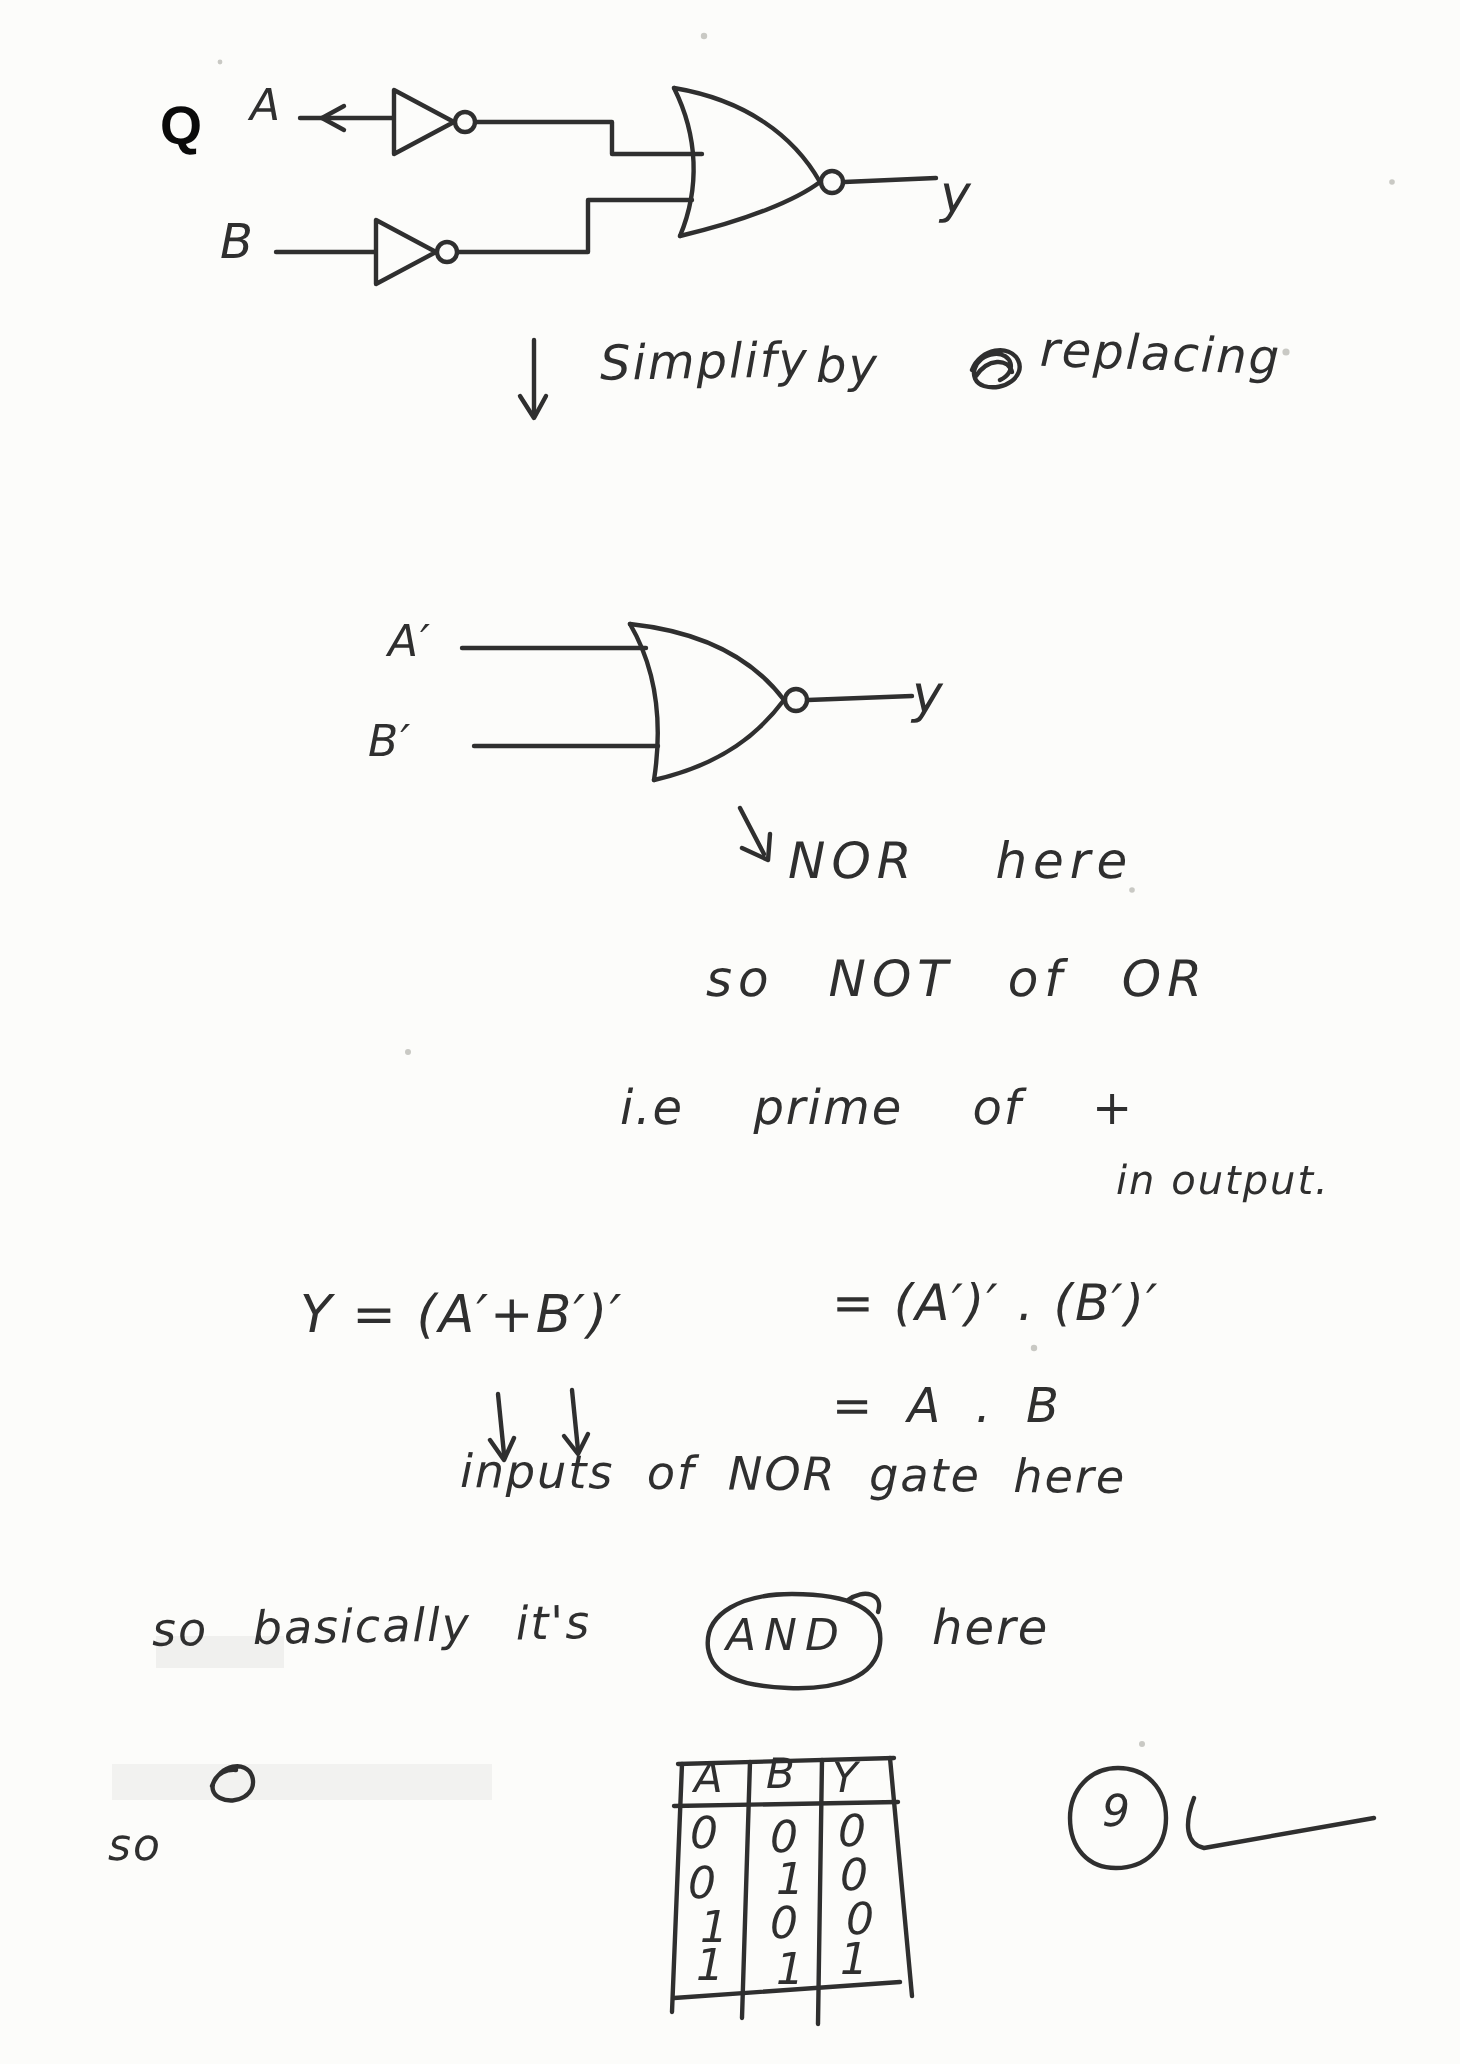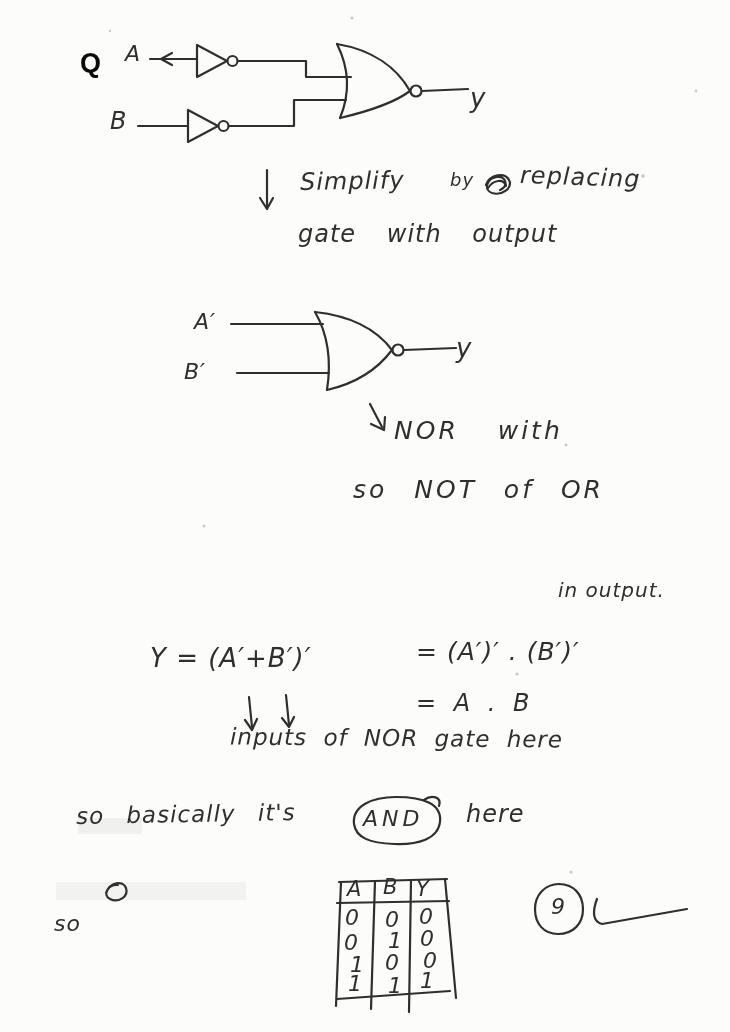--- a/index.html
+++ b/index.html
@@ -126,30 +126,30 @@
     </g>
   </svg>
 
   <div class="print" style="left:80px;top:48px;font-size:27px">Q</div>
 
   <div class="hand" style="left:125px;top:42px;font-size:22px">A</div>
   <div class="hand" style="left:110px;top:108px;font-size:24px">B</div>
   <div class="hand" style="left:470px;top:84px;font-size:26px">y</div>
 
   <div class="hand" style="left:300px;top:168px;font-size:24px;transform:rotate(-1deg)">Simplify</div>
-  <div class="hand" style="left:450px;top:170px;font-size:18px">by</div>
+  <div class="hand" style="left:408px;top:170px;font-size:24px">by</div>
   <div class="hand" style="left:520px;top:164px;font-size:24px;transform:rotate(2deg)">replacing</div>
-  <div class="hand" style="left:298px;top:221px;font-size:24px;word-spacing:22px">gate with output</div>
 
   <div class="hand" style="left:194px;top:310px;font-size:22px">A′</div>
   <div class="hand" style="left:184px;top:360px;font-size:22px">B′</div>
   <div class="hand" style="left:456px;top:334px;font-size:26px">y</div>
 
-  <div class="hand" style="left:394px;top:417px;font-size:25px;letter-spacing:3px;word-spacing:28px">NOR with</div>
+  <div class="hand" style="left:394px;top:417px;font-size:25px;letter-spacing:3px;word-spacing:28px">NOR here</div>
   <div class="hand" style="left:353px;top:476px;font-size:25px;letter-spacing:3px;word-spacing:16px">so NOT of OR</div>
+  <div class="hand" style="left:310px;top:541px;font-size:24px;word-spacing:26px">i.e prime of +</div>
   <div class="hand" style="left:558px;top:579px;font-size:20px">in output.</div>
 
   <div class="hand" style="left:150px;top:644px;font-size:26px">Y = (A′+B′)′</div>
   <div class="hand" style="left:416px;top:638px;font-size:25px">= (A′)′ . (B′)′</div>
   <div class="hand" style="left:416px;top:690px;font-size:24px;word-spacing:8px">= A . B</div>
   <div class="hand" style="left:230px;top:726px;font-size:23px;word-spacing:8px;transform:rotate(0.5deg)">inputs of NOR gate here</div>
 
   <div class="hand" style="left:76px;top:802px;font-size:23px;word-spacing:14px;transform:rotate(-1deg)">so basically it's</div>
   <div class="hand" style="left:363px;top:807px;font-size:22px;letter-spacing:4px">AND</div>
   <div class="hand" style="left:466px;top:801px;font-size:24px">here</div>

